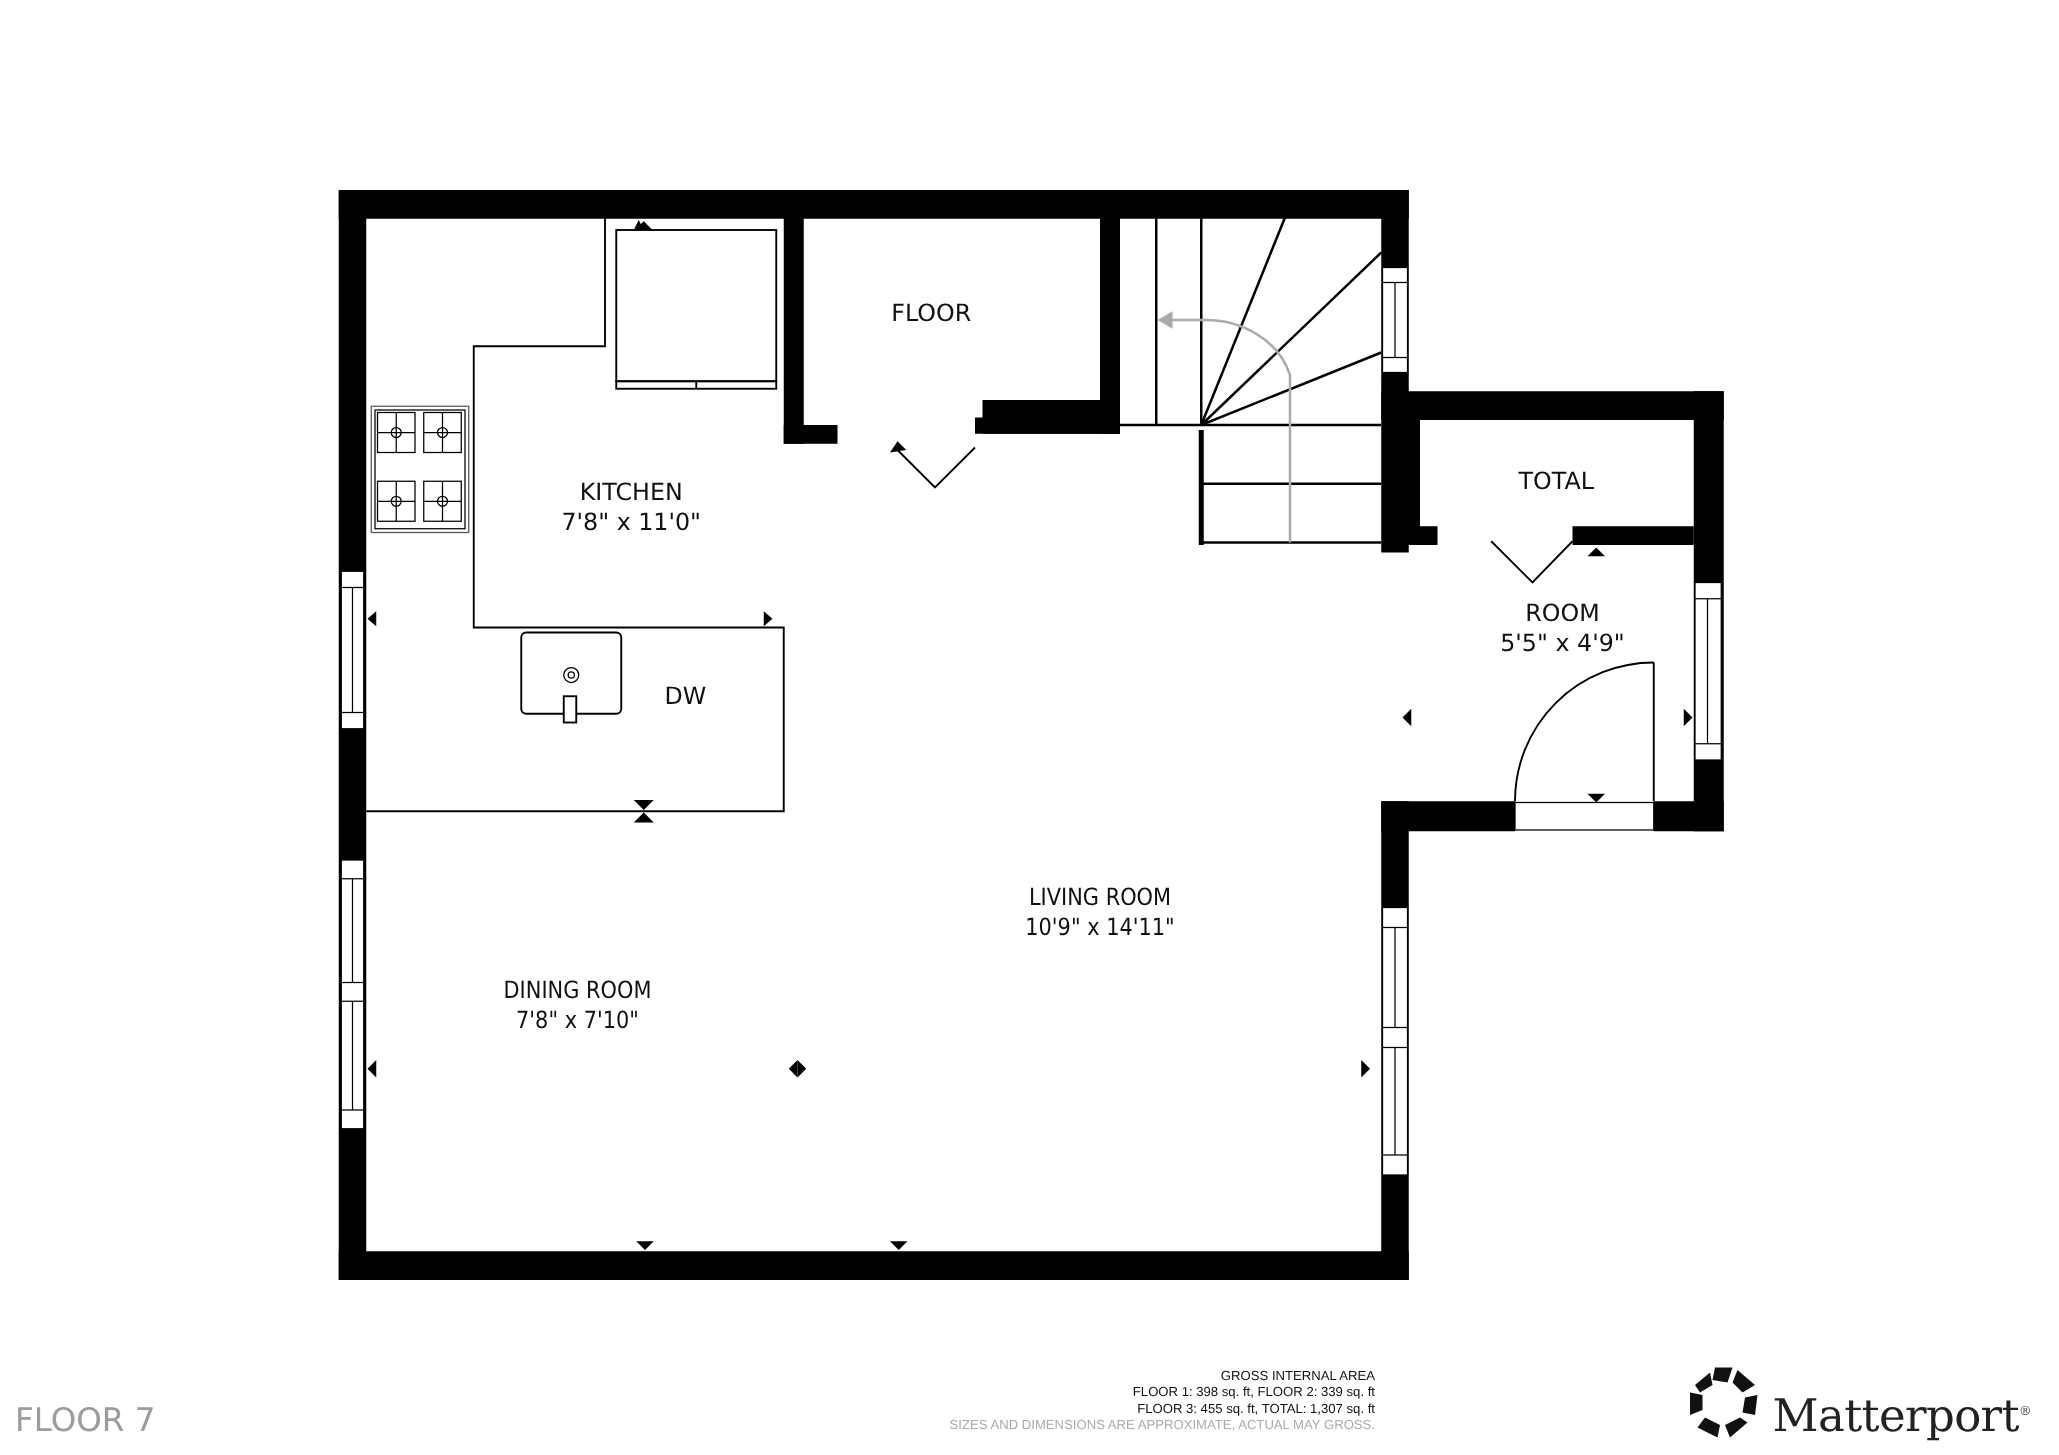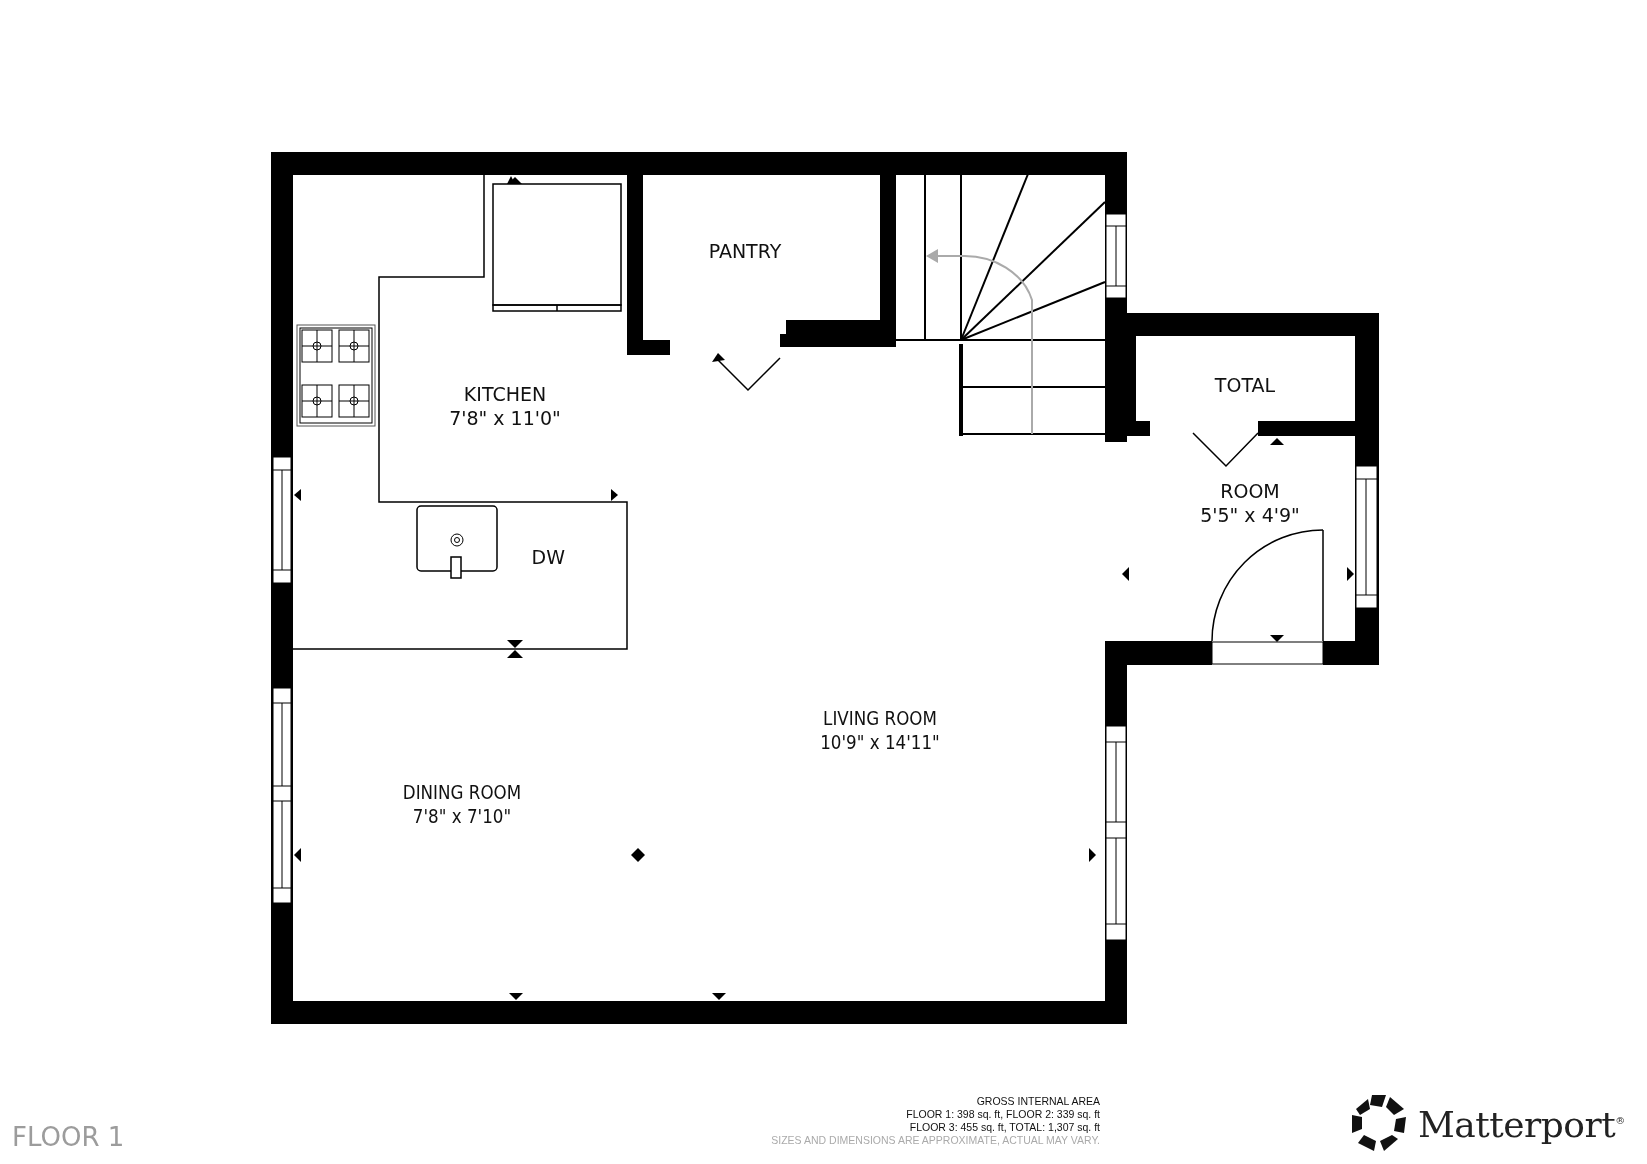--- a/index.html
+++ b/index.html
@@ -4,21 +4,21 @@
 <style>
   html, body { margin: 0; padding: 0; background: #ffffff; }
   body { width: 1647px; height: 1164px; position: relative; overflow: hidden; font-family: "DejaVu Sans", sans-serif; }
   #plan { position: absolute; left: 0; top: 0; }
   .room-label { position: absolute; text-align: center; color: #111; font-family: "DejaVu Sans", sans-serif; font-size: 19px; line-height: 24px; }
   .room-label.cond { font-family: "DejaVu Sans", sans-serif; transform: scaleX(0.88); }
   .footer-center { position: absolute; left: 560px; width: 540px; top: 1095px; text-align: right; font-family: Liberation Sans, sans-serif; }
   .footer-center .line { font-size: 10.5px; line-height: 13px; color: #111; }
   .footer-center .disclaimer { font-size: 10.5px; line-height: 13px; color: #aaaaaa; }
   .floor-label { position: absolute; left: 12px; top: 1122px; font-size: 26px; color: #9c9c9c; font-family: "DejaVu Sans", sans-serif; }
-  .brand { position: absolute; left: 1348px; top: 1094px; height: 60px; display: flex; align-items: center; }
+  .brand { position: absolute; left: 1348px; top: 1094px; height: 60px; display: flex; align-items: flex-end; }
   .brand-name { font-family: "DejaVu Serif", serif; font-size: 36px; color: #222; margin-left: 8px; letter-spacing: -0.5px; }
   .brand-reg { font-size: 10px; vertical-align: super; color: #333; }
 </style>
 </head>
 <body>
 
 <svg id="plan" width="1647" height="1164" viewBox="0 0 1647 1164" xmlns="http://www.w3.org/2000/svg">
 
   <g fill="#000">
 
@@ -188,21 +188,21 @@
     <polygon points="1270,635 1284,635 1277,642"></polygon>
   </g>
 </svg>
 
 <div class="room-label" style="left:420px; top:382px; width:170px;">
   <div>KITCHEN</div>
   <div>7'8" x 11'0"</div>
 </div>
 
 <div class="room-label" style="left:680px; top:239px; width:130px;">
-  <div>PANTRY</div>
+  <div>FLOOR</div>
 </div>
 
 <div class="room-label" style="left:1180px; top:373px; width:130px;">
   <div>TOTAL</div>
 </div>
 
 <div class="room-label" style="left:1170px; top:479px; width:160px;">
   <div>ROOM</div>
   <div>5'5" x 4'9"</div>
 </div>
@@ -212,27 +212,27 @@
   <div>10'9" x 14'11"</div>
 </div>
 
 <div class="room-label cond" style="left:362px; top:780px; width:200px;">
   <div>DINING ROOM</div>
   <div>7'8" x 7'10"</div>
 </div>
 
 <div class="room-label" style="left:505px; top:545px; width:60px;text-align:right;">DW</div>
 
-<div class="floor-label">FLOOR 1</div>
+<div class="floor-label">FLOOR 7</div>
 
 <div class="footer-center">
   <div class="line">GROSS INTERNAL AREA</div>
   <div class="line">FLOOR 1: 398 sq. ft, FLOOR 2: 339 sq. ft</div>
   <div class="line">FLOOR 3: 455 sq. ft, TOTAL: 1,307 sq. ft</div>
-  <div class="disclaimer">SIZES AND DIMENSIONS ARE APPROXIMATE, ACTUAL MAY VARY.</div>
+  <div class="disclaimer">SIZES AND DIMENSIONS ARE APPROXIMATE, ACTUAL MAY GROSS.</div>
 </div>
 
 <div class="brand">
   <svg width="62" height="62" viewBox="0 0 62 62">
     <g fill="#111">
       <polygon points="24,2 38,2 34,14 22,12"></polygon>
       <polygon points="42,4 56,16 46,22 38,14"></polygon>
       <polygon points="58,24 56,40 46,38 48,26"></polygon>
       <polygon points="50,46 36,58 32,48 44,42"></polygon>
       <polygon points="26,58 10,50 16,42 28,48"></polygon>

